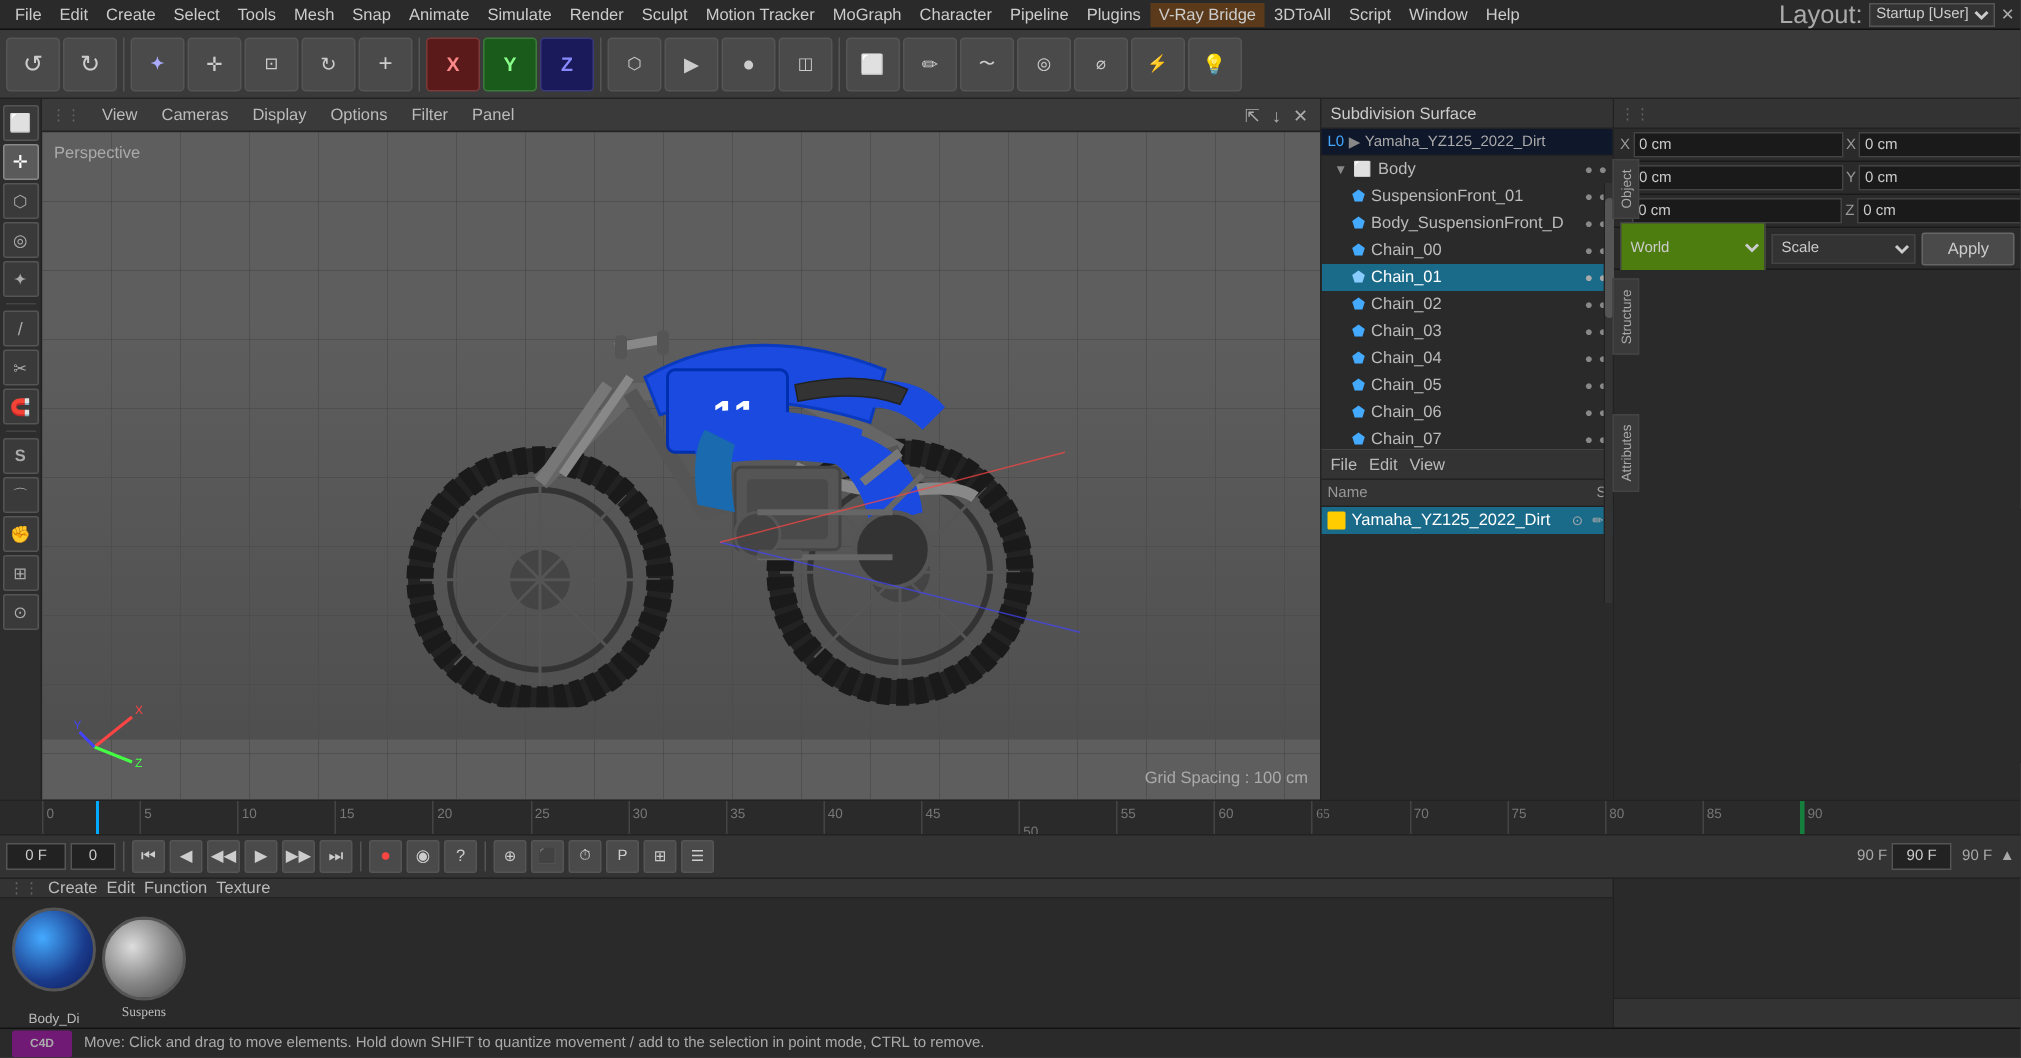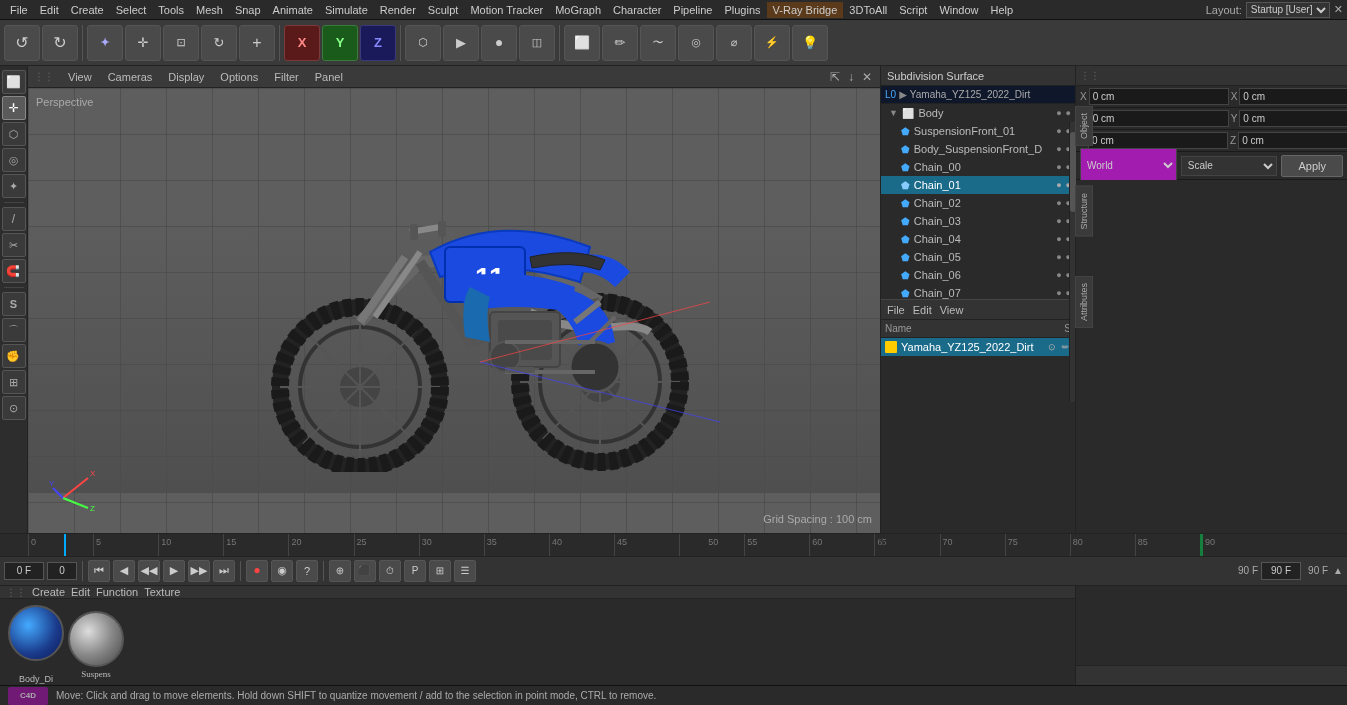--- a/index.html
+++ b/index.html
@@ -31,21 +31,21 @@
     <span style="padding:2px 6px;cursor:pointer;color:#ccc;font-size:11px;">MoGraph</span>
     <span style="padding:2px 6px;cursor:pointer;color:#ccc;font-size:11px;">Character</span>
     <span style="padding:2px 6px;cursor:pointer;color:#ccc;font-size:11px;">Pipeline</span>
     <span style="padding:2px 6px;cursor:pointer;color:#ccc;font-size:11px;">Plugins</span>
     <span style="padding:2px 6px;cursor:pointer;color:#ccc;font-size:11px;background:#5a3a1a;">V-Ray Bridge</span>
     <span style="padding:2px 6px;cursor:pointer;color:#ccc;font-size:11px;">3DToAll</span>
     <span style="padding:2px 6px;cursor:pointer;color:#ccc;font-size:11px;">Script</span>
     <span style="padding:2px 6px;cursor:pointer;color:#ccc;font-size:11px;">Window</span>
     <span style="padding:2px 6px;cursor:pointer;color:#ccc;font-size:11px;">Help</span>
     <div style="flex:1;"></div>
-    <span style="font-size:11px;color:#aaa;margin-right:4px;">Layout:</span>
+    <span style="font-size:17px;color:#aaa;margin-right:4px;">Layout:</span>
     <select style="height:16px;background:#333;border:1px solid #555;color:#ccc;font-size:10px;">
       <option>Startup [User]</option>
     </select>
     <span style="margin-left:4px;color:#aaa;cursor:pointer;">✕</span>
   </div>
 
   <div style="height:46px;background:#3a3a3a;display:flex;align-items:center;padding:2px 4px;gap:2px;border-bottom:1px solid #222;flex-shrink:0;">
     <div style="width:36px;height:36px;background:#4a4a4a;border:1px solid #555;border-radius:3px;display:flex;align-items:center;justify-content:center;cursor:pointer;color:#ccc;font-size:16px;">↺</div>
     <div style="width:36px;height:36px;background:#4a4a4a;border:1px solid #555;border-radius:3px;display:flex;align-items:center;justify-content:center;cursor:pointer;color:#ccc;font-size:16px;">↻</div>
     <div style="width:1px;height:36px;background:#555;margin:0 2px;"></div>
@@ -360,21 +360,21 @@
       </div>
       <div style="height:22px;display:flex;align-items:center;border-bottom:1px solid #1a1a1a;padding:0 4px;gap:2px;">
         <span style="width:14px;font-size:10px;color:#999;">Z</span>
         <input value="0 cm" style="flex: 1 1 0%; height: 17px; background: rgb(26, 26, 26); border: 1px solid rgb(68, 68, 68); color: rgb(204, 204, 204); font-size: 10px; padding: 0px 3px;">
         <span style="width:14px;font-size:10px;color:#999;text-align:center;">Z</span>
         <input value="0 cm" style="flex: 1 1 0%; height: 17px; background: rgb(26, 26, 26); border: 1px solid rgb(68, 68, 68); color: rgb(204, 204, 204); font-size: 10px; padding: 0px 3px;">
 
       </div>
 
       <div style="height:28px;display:flex;align-items:center;padding:0 4px;gap:4px;border-bottom:1px solid #1a1a1a;">
-        <select style="flex:1;height:35px;background:#a21caf;border:1px solid #444;color:#ccc;font-size:10px;padding:0 2px;">
+        <select style="flex:1;height:35px;background:#4d7c0f;border:1px solid #444;color:#ccc;font-size:10px;padding:0 2px;">
           <option>World</option>
         </select>
         <select style="flex:1;height:20px;background:#333;border:1px solid #444;color:#ccc;font-size:10px;padding:0 2px;">
           <option>Scale</option>
         </select>
         <button style="height:22px;padding:0 16px;background:#4a4a4a;border:1px solid #666;color:#ccc;font-size:11px;cursor:pointer;border-radius:2px;">Apply</button>
       </div>
 
       <div style="flex:1;background:#2a2a2a;"></div>
     </div>
@@ -388,21 +388,21 @@
         <div style="flex:1;border-left:1px solid #444;font-size:9px;color:#777;padding-left:2px;padding-top:3px;">0</div>
         <div style="flex:1;border-left:1px solid #444;font-size:9px;color:#777;padding-left:2px;padding-top:3px;">5</div>
         <div style="flex:1;border-left:1px solid #444;font-size:9px;color:#777;padding-left:2px;padding-top:3px;">10</div>
         <div style="flex:1;border-left:1px solid #444;font-size:9px;color:#777;padding-left:2px;padding-top:3px;">15</div>
         <div style="flex:1;border-left:1px solid #444;font-size:9px;color:#777;padding-left:2px;padding-top:3px;">20</div>
         <div style="flex:1;border-left:1px solid #444;font-size:9px;color:#777;padding-left:2px;padding-top:3px;">25</div>
         <div style="flex:1;border-left:1px solid #444;font-size:9px;color:#777;padding-left:2px;padding-top:3px;">30</div>
         <div style="flex:1;border-left:1px solid #444;font-size:9px;color:#777;padding-left:2px;padding-top:3px;">35</div>
         <div style="flex:1;border-left:1px solid #444;font-size:9px;color:#777;padding-left:2px;padding-top:3px;">40</div>
         <div style="flex:1;border-left:1px solid #444;font-size:9px;color:#777;padding-left:2px;padding-top:3px;">45</div>
-        <div style="flex:1;border-left:1px solid #444;font-size:9px;color:#777;padding-left:2px;padding-top:3px;text-align:center;">50</div>
+        <div style="flex:1;border-left:1px solid #444;font-size:9px;color:#777;padding-left:2px;padding-top:15px;">50</div>
         <div style="flex:1;border-left:1px solid #444;font-size:9px;color:#777;padding-left:2px;padding-top:3px;">55</div>
         <div style="flex:1;border-left:1px solid #444;font-size:9px;color:#777;padding-left:2px;padding-top:3px;">60</div>
         <div style="flex:1;border-left:1px solid #444;font-size:9px;color:#777;padding-left:2px;padding-top:3px;font-family:Liberation Serif, serif;">65</div>
         <div style="flex:1;border-left:1px solid #444;font-size:9px;color:#777;padding-left:2px;padding-top:3px;">70</div>
         <div style="flex:1;border-left:1px solid #444;font-size:9px;color:#777;padding-left:2px;padding-top:3px;">75</div>
         <div style="flex:1;border-left:1px solid #444;font-size:9px;color:#777;padding-left:2px;padding-top:3px;">80</div>
         <div style="flex:1;border-left:1px solid #444;font-size:9px;color:#777;padding-left:2px;padding-top:3px;">85</div>
         <div style="flex:1;border-left:3px solid #15803d;font-size:9px;color:#777;padding-left:2px;padding-top:3px;">90</div>
         <div style="flex:0 0 80px;"></div>
       </div>

